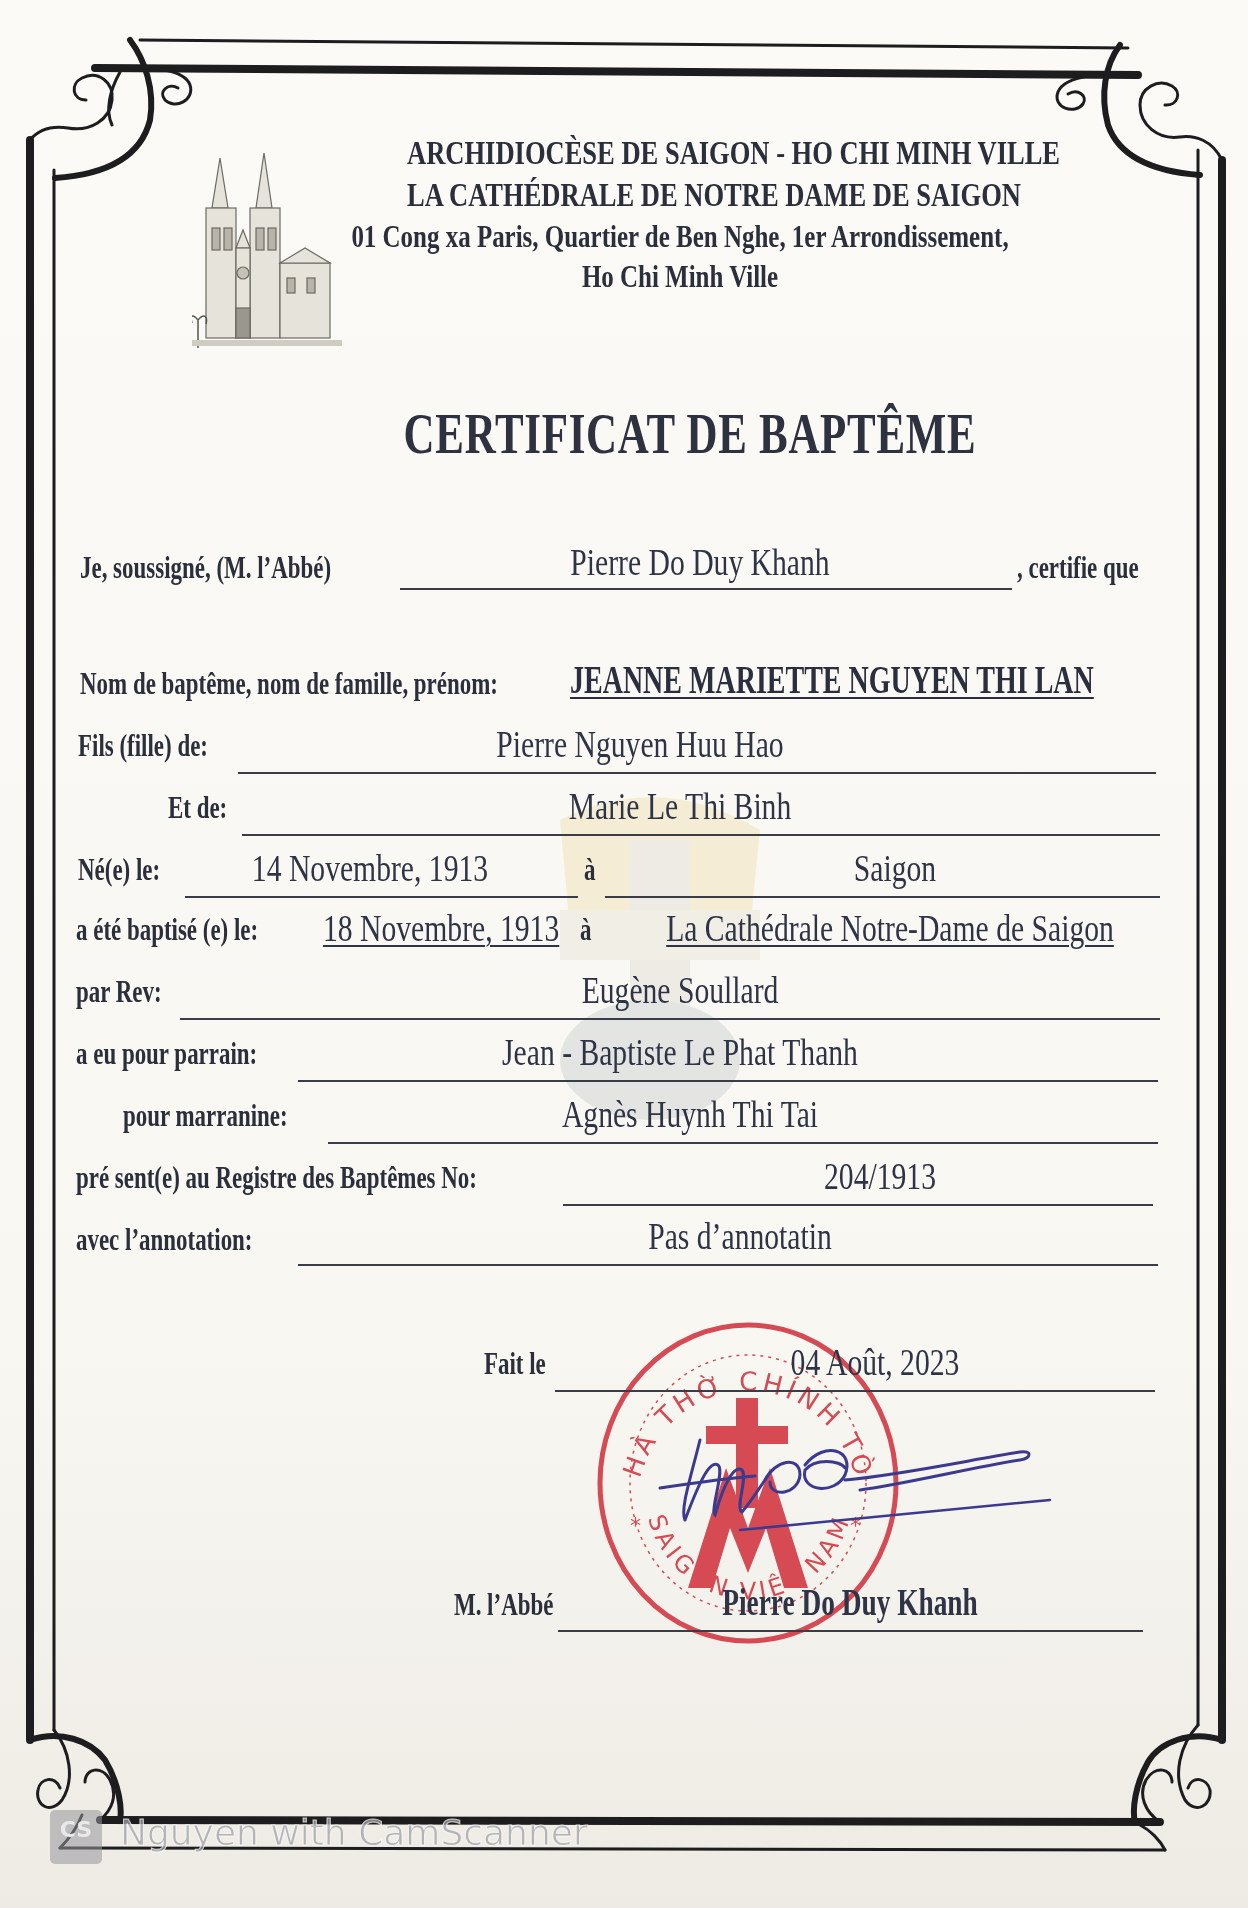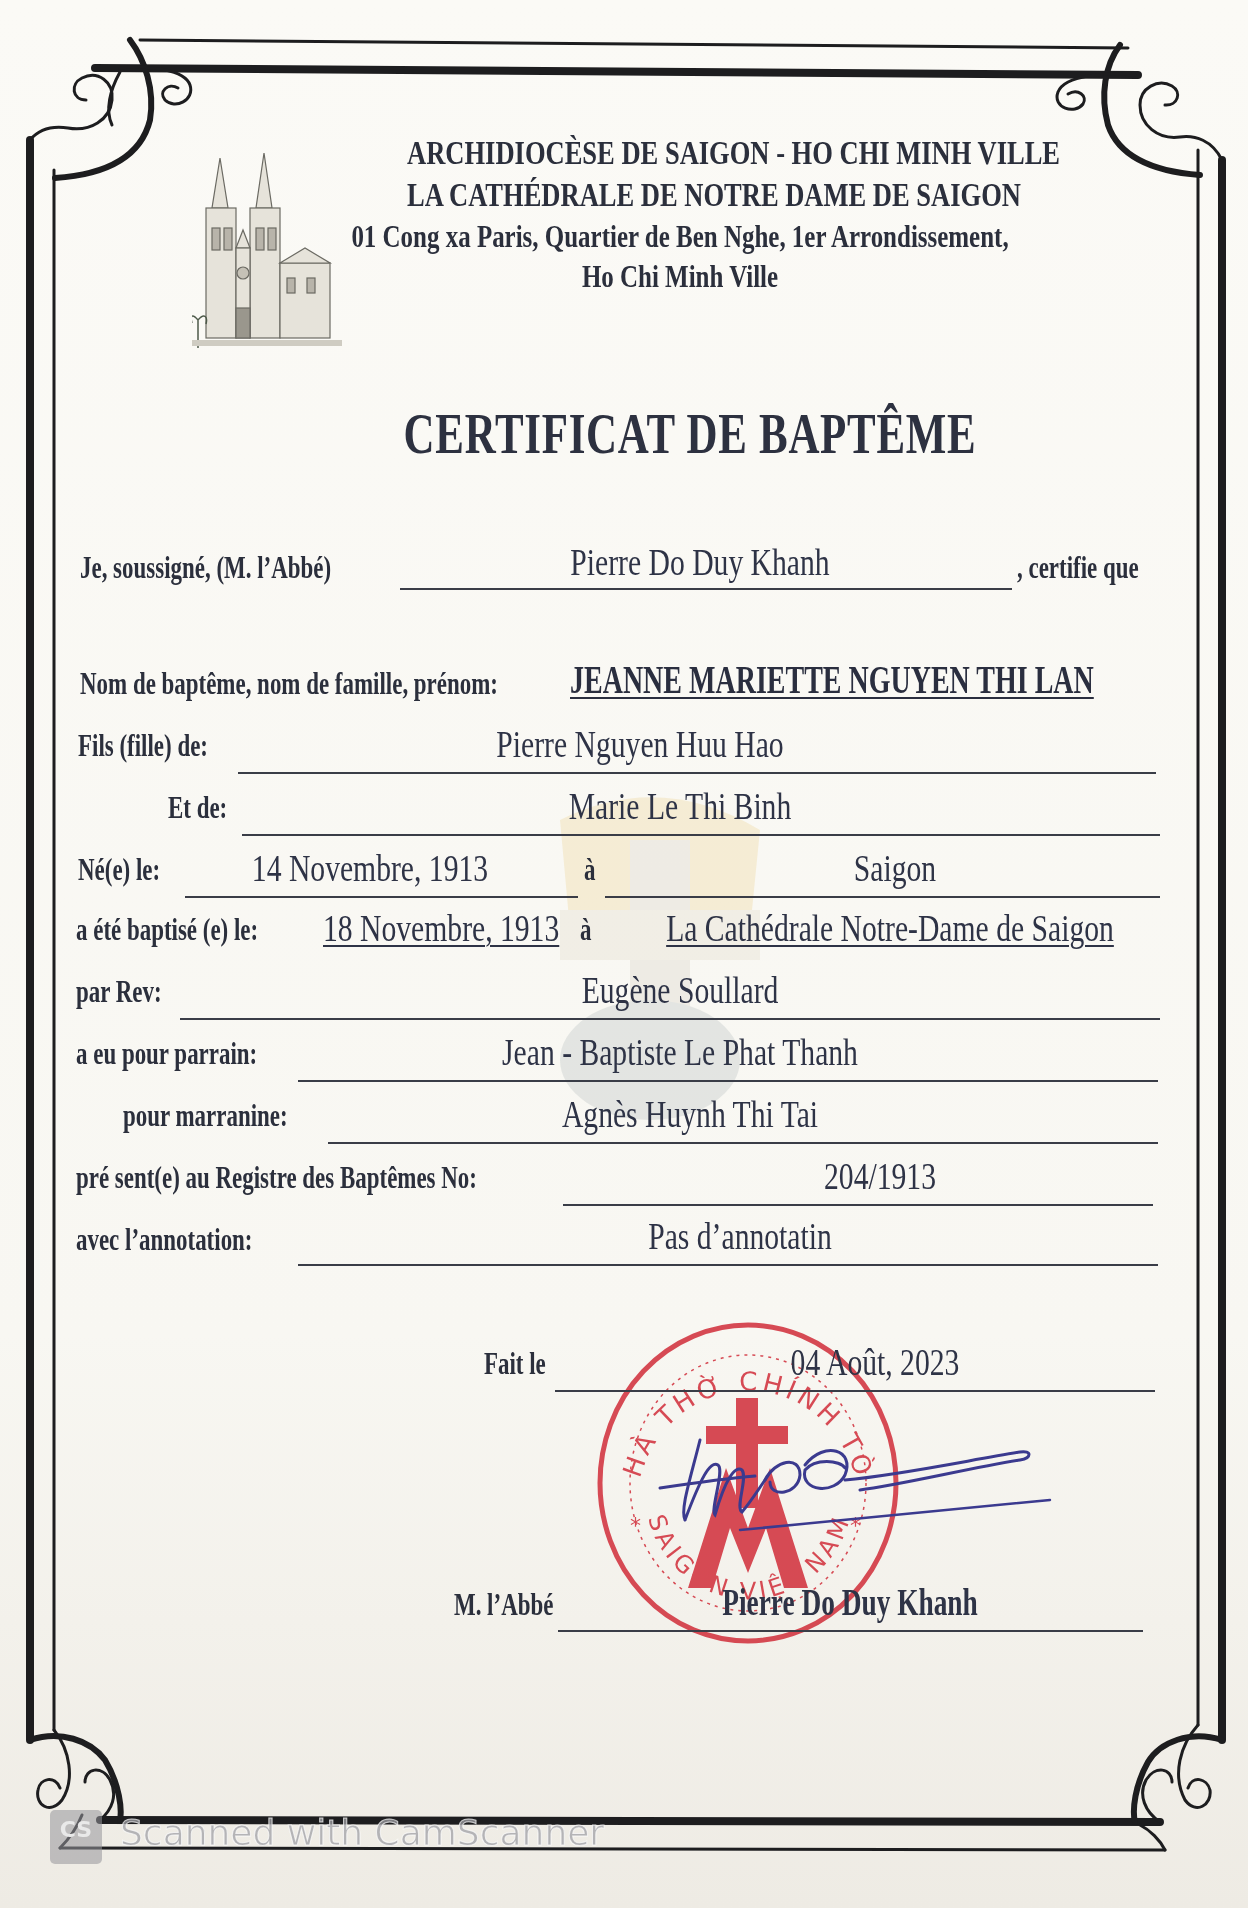--- a/index.html
+++ b/index.html
@@ -241,14 +241,14 @@
       <path d="M20 68 C60 62 90 58 115 56"></path>
       <path d="M100 110 C200 100 300 90 410 80" stroke-width="2.5"></path>
     </g>
   </svg>
 
   <div class="label" style="left:454px; top:1587px;">M. l’Abbé</div>
   <div class="rule" style="left:558px; top:1630px; width:585px;"></div>
   <div class="value sig-name" style="left:640px; top:1580px; width:420px;">Pierre  Do Duy Khanh</div>
 
   <div class="cs-logo">CS</div>
-  <div class="cs-text">Scanned with CamScanner</div>
+  <div class="cs-text">Nguyen with CamScanner</div>
 </div>
 
 </body></html>

